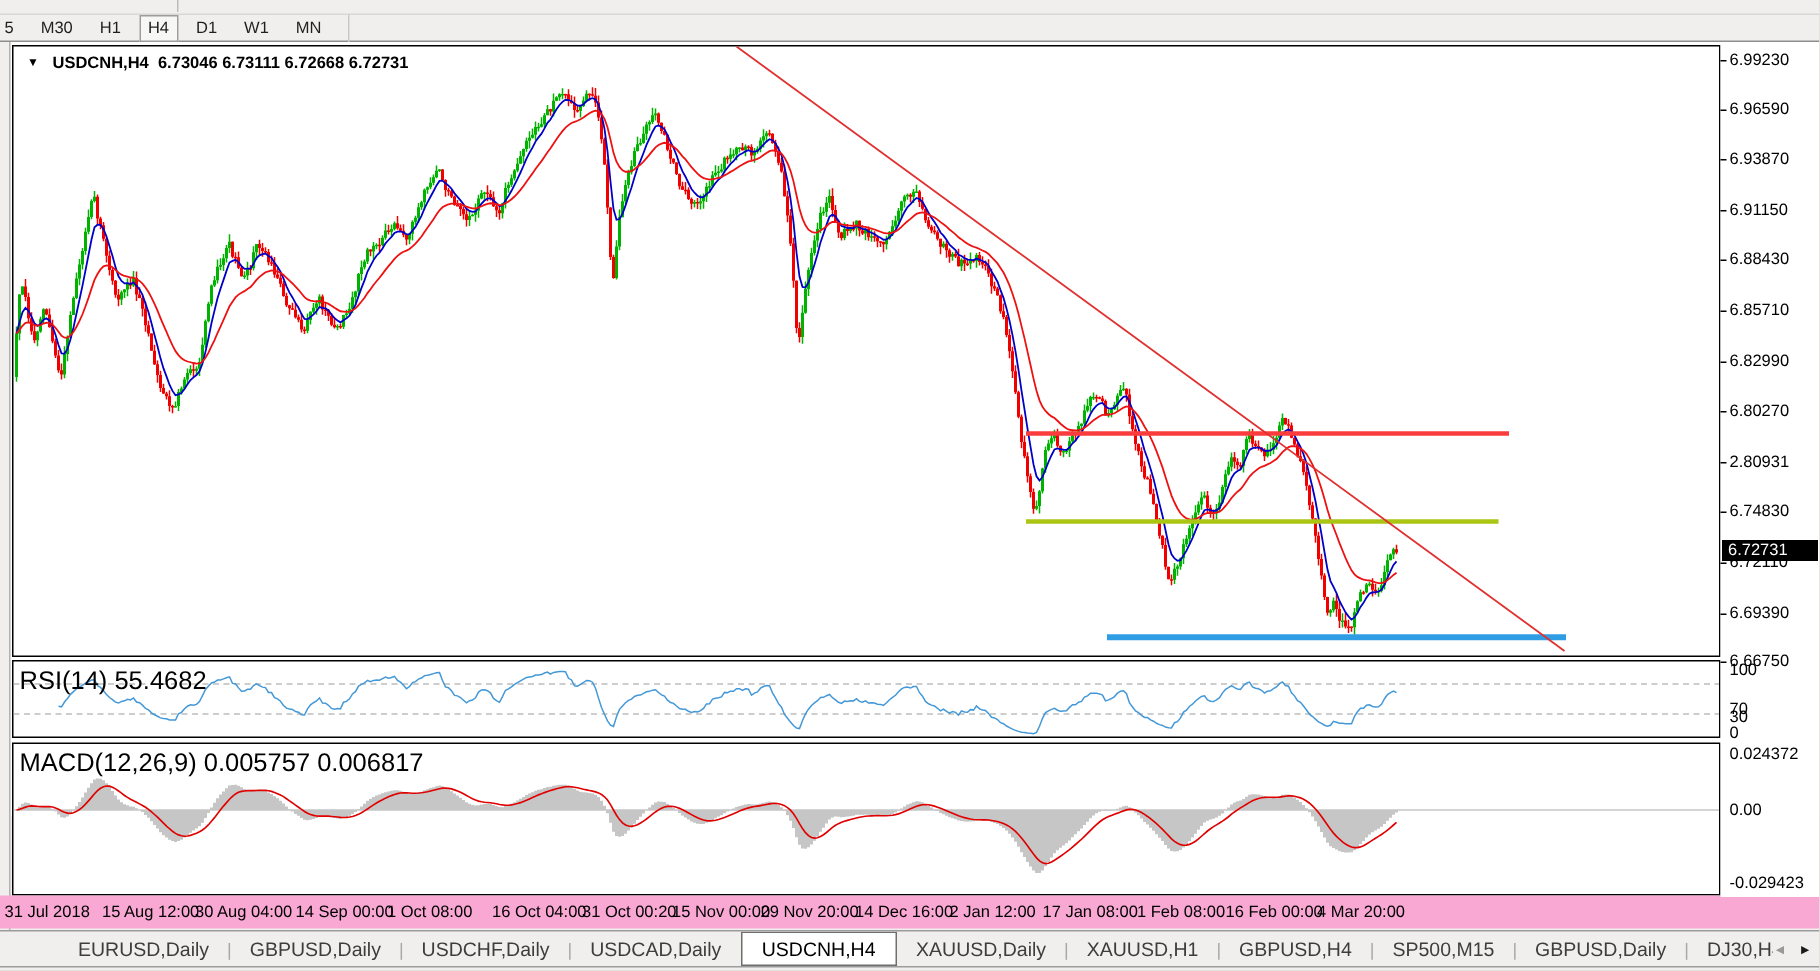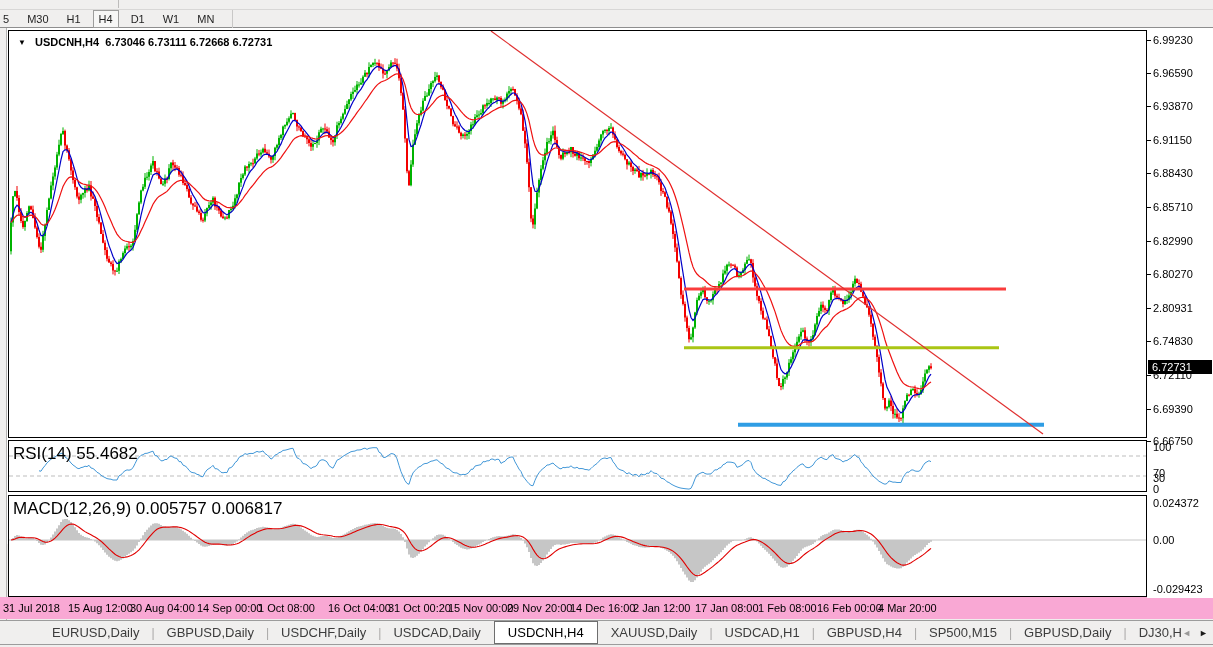--- a/index.html
+++ b/index.html
@@ -166,21 +166,21 @@
         <span class="tab">EURUSD,Daily</span>
         <span class="tab-sep">|</span>
         <span class="tab">GBPUSD,Daily</span>
         <span class="tab-sep">|</span>
         <span class="tab">USDCHF,Daily</span>
         <span class="tab-sep">|</span>
         <span class="tab">USDCAD,Daily</span>
         <span class="tab active">USDCNH,H4</span>
         <span class="tab">XAUUSD,Daily</span>
         <span class="tab-sep">|</span>
-        <span class="tab">USDCAD,H1</span>
+        <span class="tab">XAUUSD,H1</span>
         <span class="tab-sep">|</span>
         <span class="tab">GBPUSD,H4</span>
         <span class="tab-sep">|</span>
         <span class="tab">SP500,M15</span>
         <span class="tab-sep">|</span>
         <span class="tab">GBPUSD,Daily</span>
         <span class="tab-sep">|</span>
         <span class="tab">DJ30,H4</span>
         <span class="tab-sep">|</span>
         <span class="tab">TECH100,H1</span>

